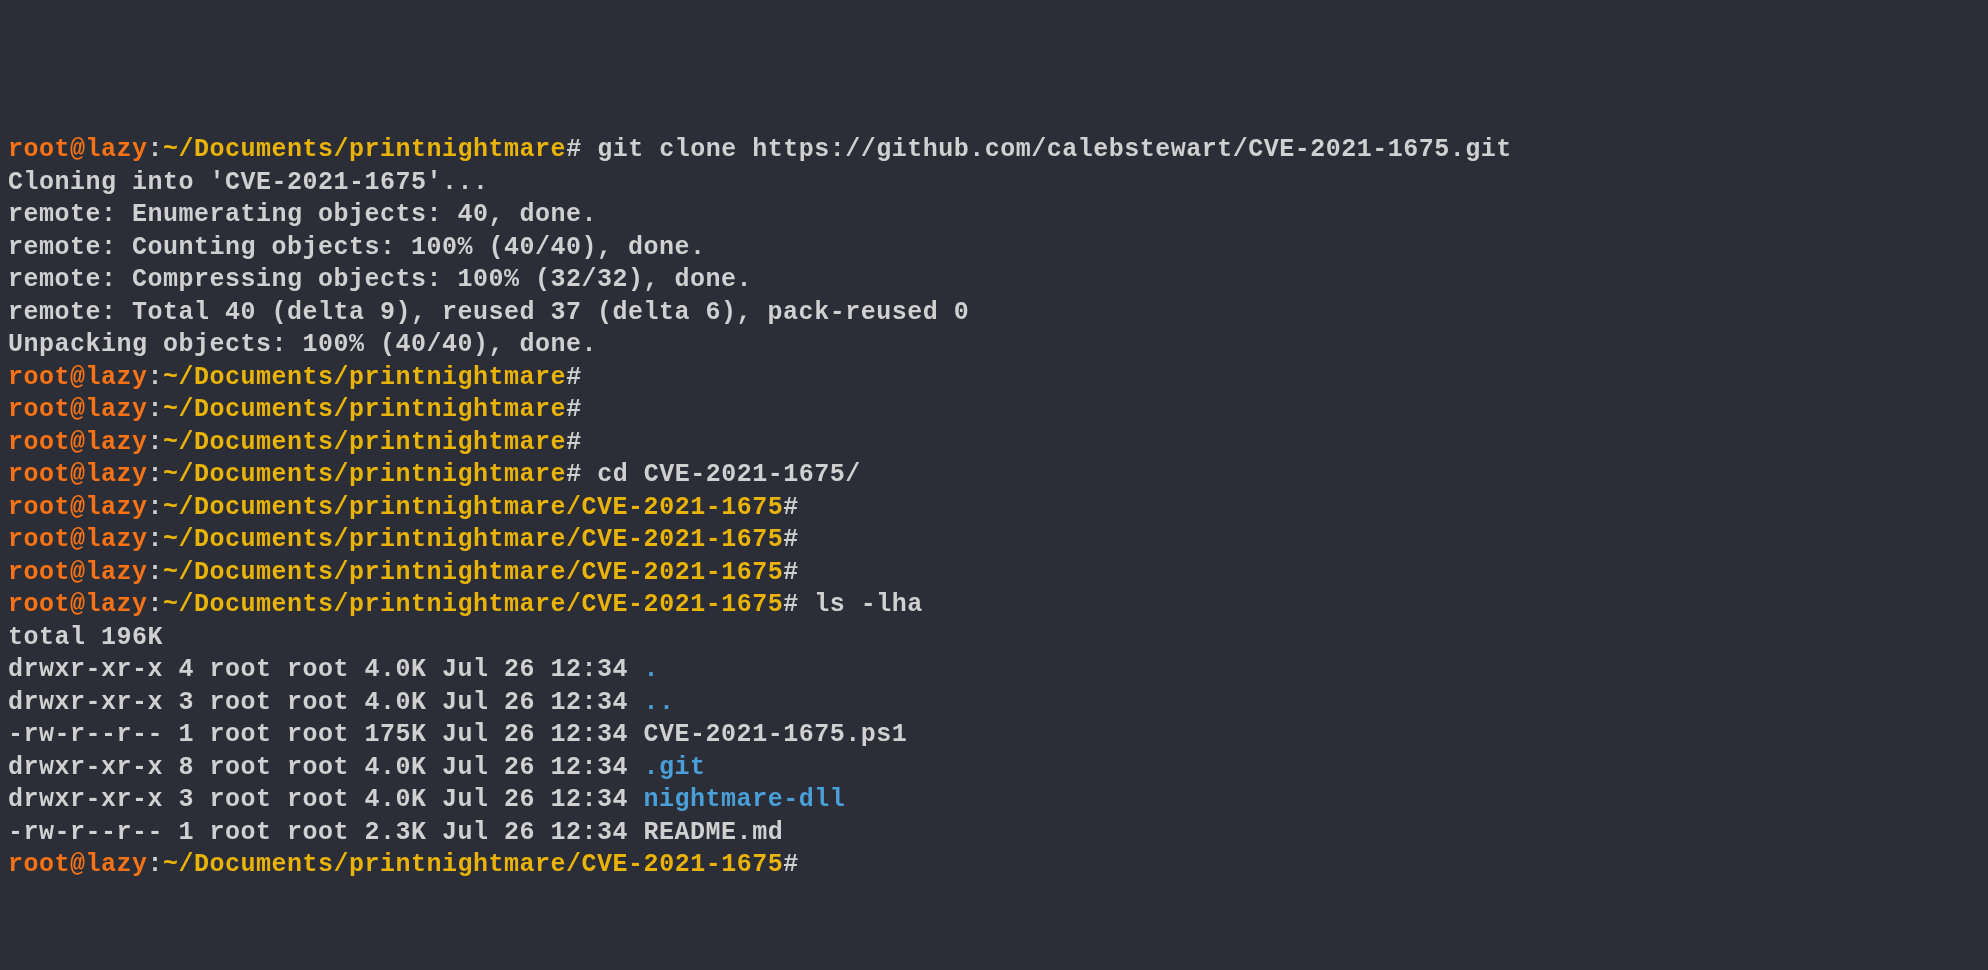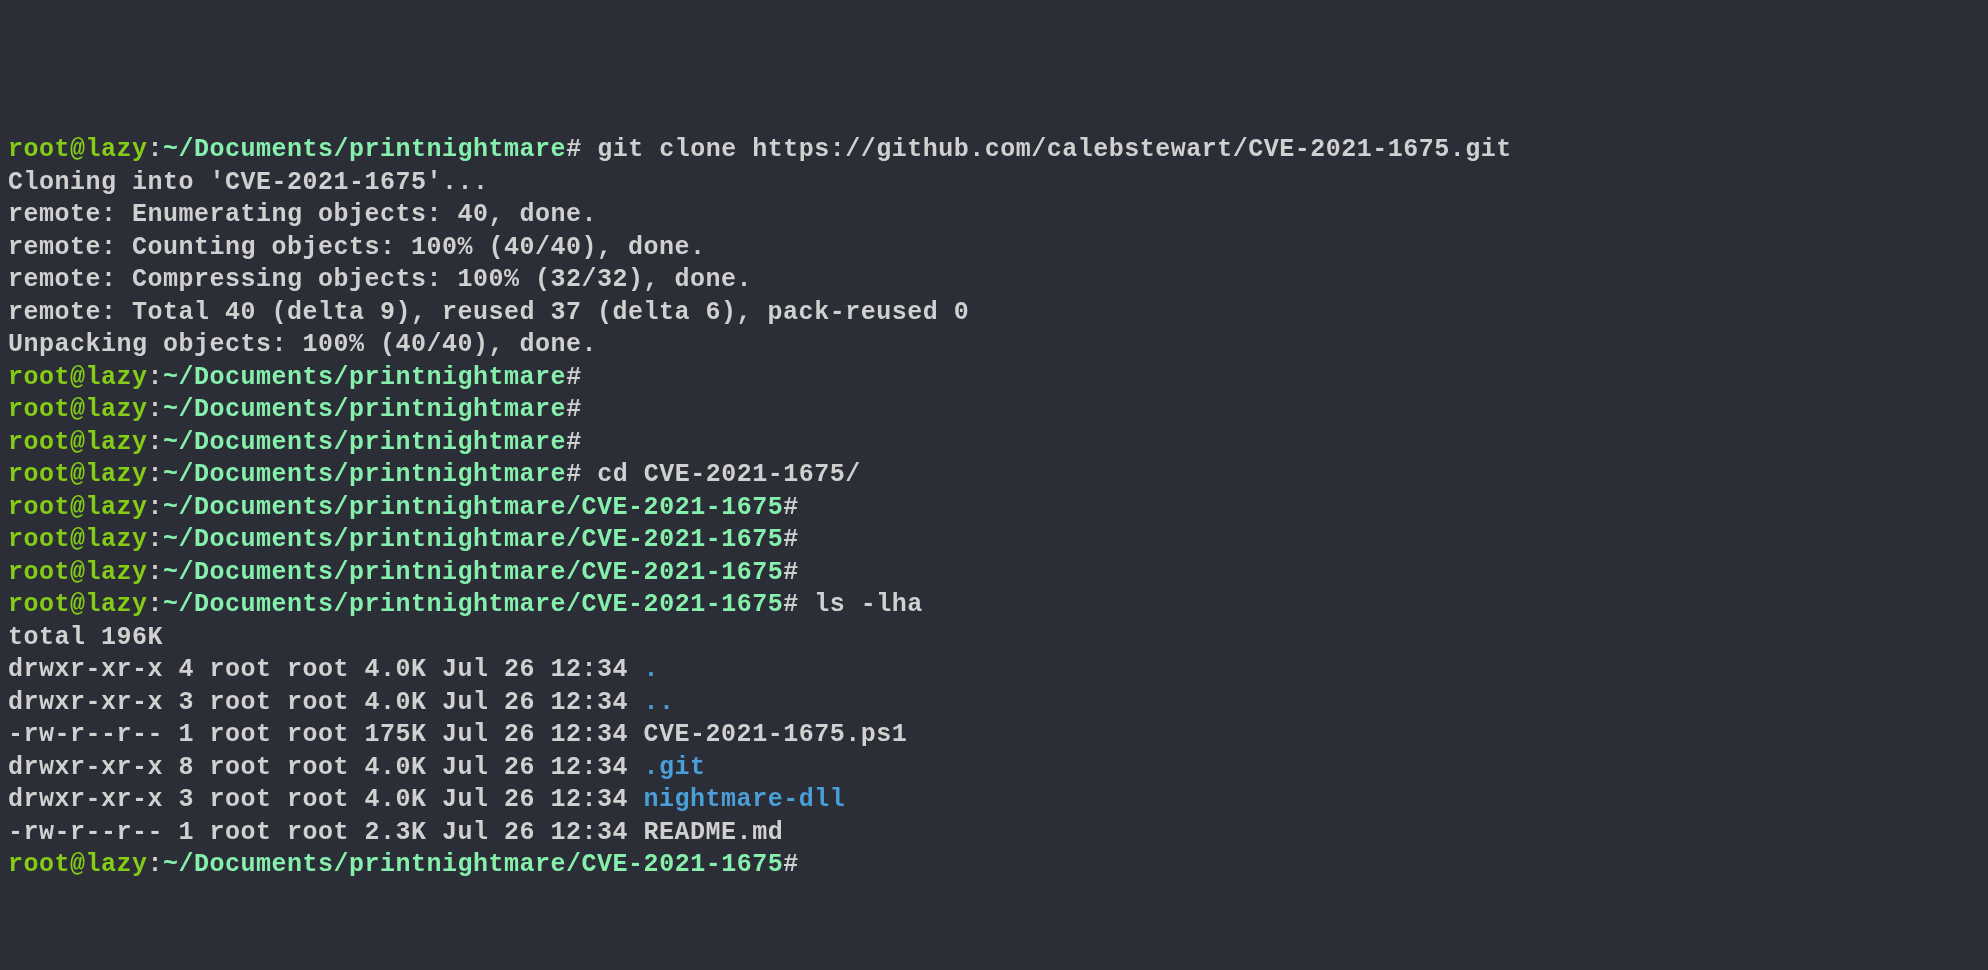--- a/index.html
+++ b/index.html
@@ -13,25 +13,25 @@
       font-family: 'Courier New', Consolas, Monaco, monospace;
       font-size: 25px;
       font-weight: bold;
       line-height: 1.3;
       padding: 4px 8px;
       white-space: pre;
       width: 1988px;
       letter-spacing: 0.5px;
     }
     .user-host {
-      color: #84cc16;
+      color: #f97316;
       font-weight: bold;
     }
     .path {
-      color: #86efac;
+      color: #eab308;
       font-weight: bold;
     }
     .dir-entry {
       color: #4a9fd8;
       font-weight: bold;
     }
     .white {
       color: #d0d0d0;
     }
     .prompt-line {

